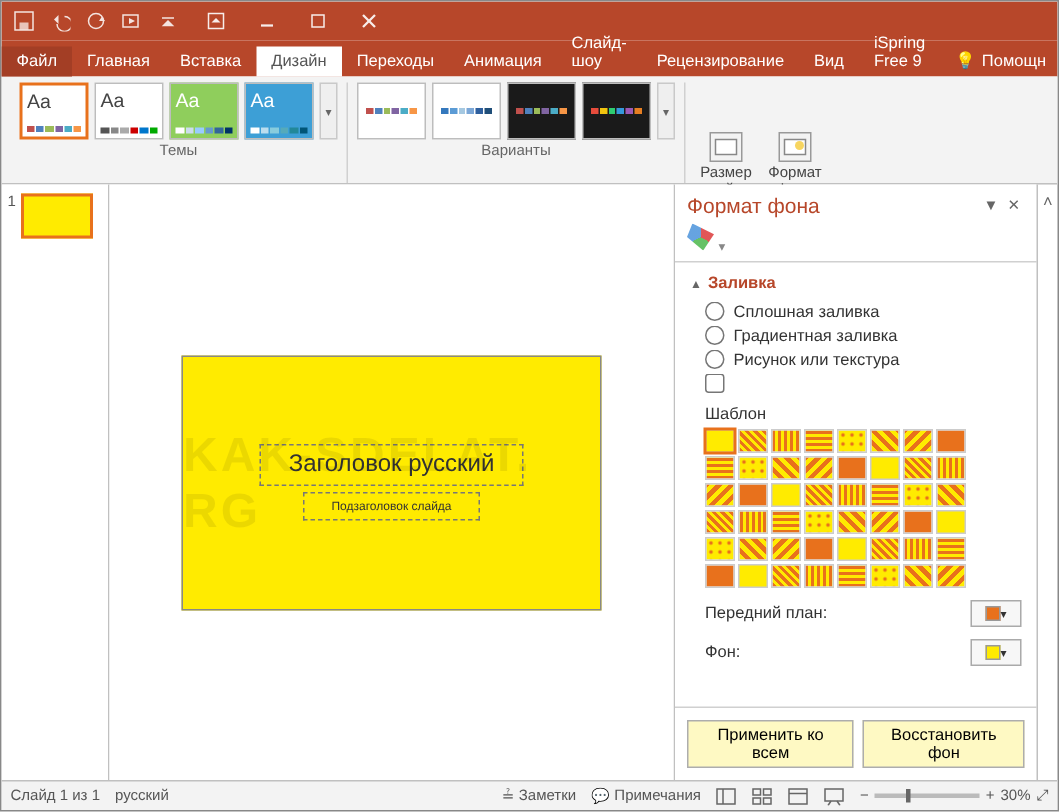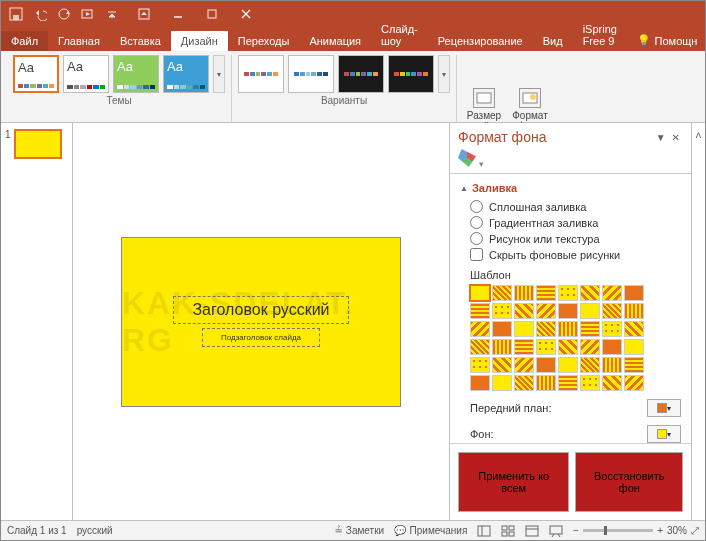--- a/index.html
+++ b/index.html
@@ -81,21 +81,21 @@
   .opt{display:flex;align-items:center;gap:6px;margin:3px 0 3px 10px;color:#333;}
   .opt input{margin:0;}
   .subhd{margin:8px 0 4px 10px;color:#333;}
   .swatches{margin-left:10px;display:grid;grid-template-columns:repeat(8,20px);grid-auto-rows:16px;gap:2px;}
   .sw{border:1px solid #ccc;}
   .sw.sel{outline:2px solid var(--accent-orange);outline-offset:-1px;}
   .ctlrow{display:flex;align-items:center;margin:8px 0 0 10px;gap:6px;}
   .ctlrow .lab{flex:1;color:#333;}
   .ctlrow .colbtn{width:34px;height:18px;border:1px solid #aaa;background:#f7f7f7;display:flex;align-items:center;justify-content:center;font-size:8px;}
   .pane-ft{border-top:1px solid var(--pp-grey-mid);padding:8px;display:flex;gap:6px;justify-content:flex-start;}
-  .pane-ft button{font-size:11px;padding:17px 8px;border:1px solid #adadad;background:#b91c1c;}
+  .pane-ft button{font-size:11px;padding:3px 8px;border:1px solid #adadad;background:#fef9c3;}
 
   .collapse{width:14px;text-align:center;color:#666;border-left:1px solid var(--pp-border);display:flex;align-items:flex-start;justify-content:center;padding-top:6px;}
 
   
   .status{height:20px;background:var(--pp-grey-light);border-top:1px solid var(--pp-border);display:flex;align-items:center;font-size:10px;color:#555;padding:0 6px;gap:10px;}
   .status .sp{flex:1;}
   .status .btn{display:flex;align-items:center;gap:3px;}
   .zoom{display:flex;align-items:center;gap:4px;}
   .zoom .track{width:70px;height:3px;background:#bbb;position:relative;}
   .zoom .track::after{content:"";position:absolute;left:30%;top:-3px;width:3px;height:9px;background:#666;}
@@ -340,21 +340,20 @@
       <label class="opt">
           <input type="radio" name="fill" style="">
           <span>Градиентная заливка</span>
         </label>
       <label class="opt">
           <input type="radio" name="fill" style="">
           <span>Рисунок или текстура</span>
         </label>
       <label class="opt">
           <input type="checkbox" style="">
-          <span>Скрыть фоновые рисунки</span>
         </label>
 
       <div class="subhd">Шаблон</div>
       <div class="swatches" id="sw">
           <div class="sw sel" style="background:#ffeb00"></div>
           <div class="sw" style="background:repeating-linear-gradient(45deg,#e8711c 0 2px,#ffeb00 2px 4px)"></div>
           <div class="sw" style="background:repeating-linear-gradient(90deg,#e8711c 0 2px,#ffeb00 2px 4px)"></div>
           <div class="sw" style="background:repeating-linear-gradient(0deg,#e8711c 0 2px,#ffeb00 2px 4px)"></div>
           <div class="sw" style="background:radial-gradient(#e8711c 30%,#ffeb00 32%) 0 0/6px 6px"></div>
           <div class="sw" style="background:repeating-linear-gradient(45deg,#ffeb00 0 3px,#e8711c 3px 6px)"></div>

